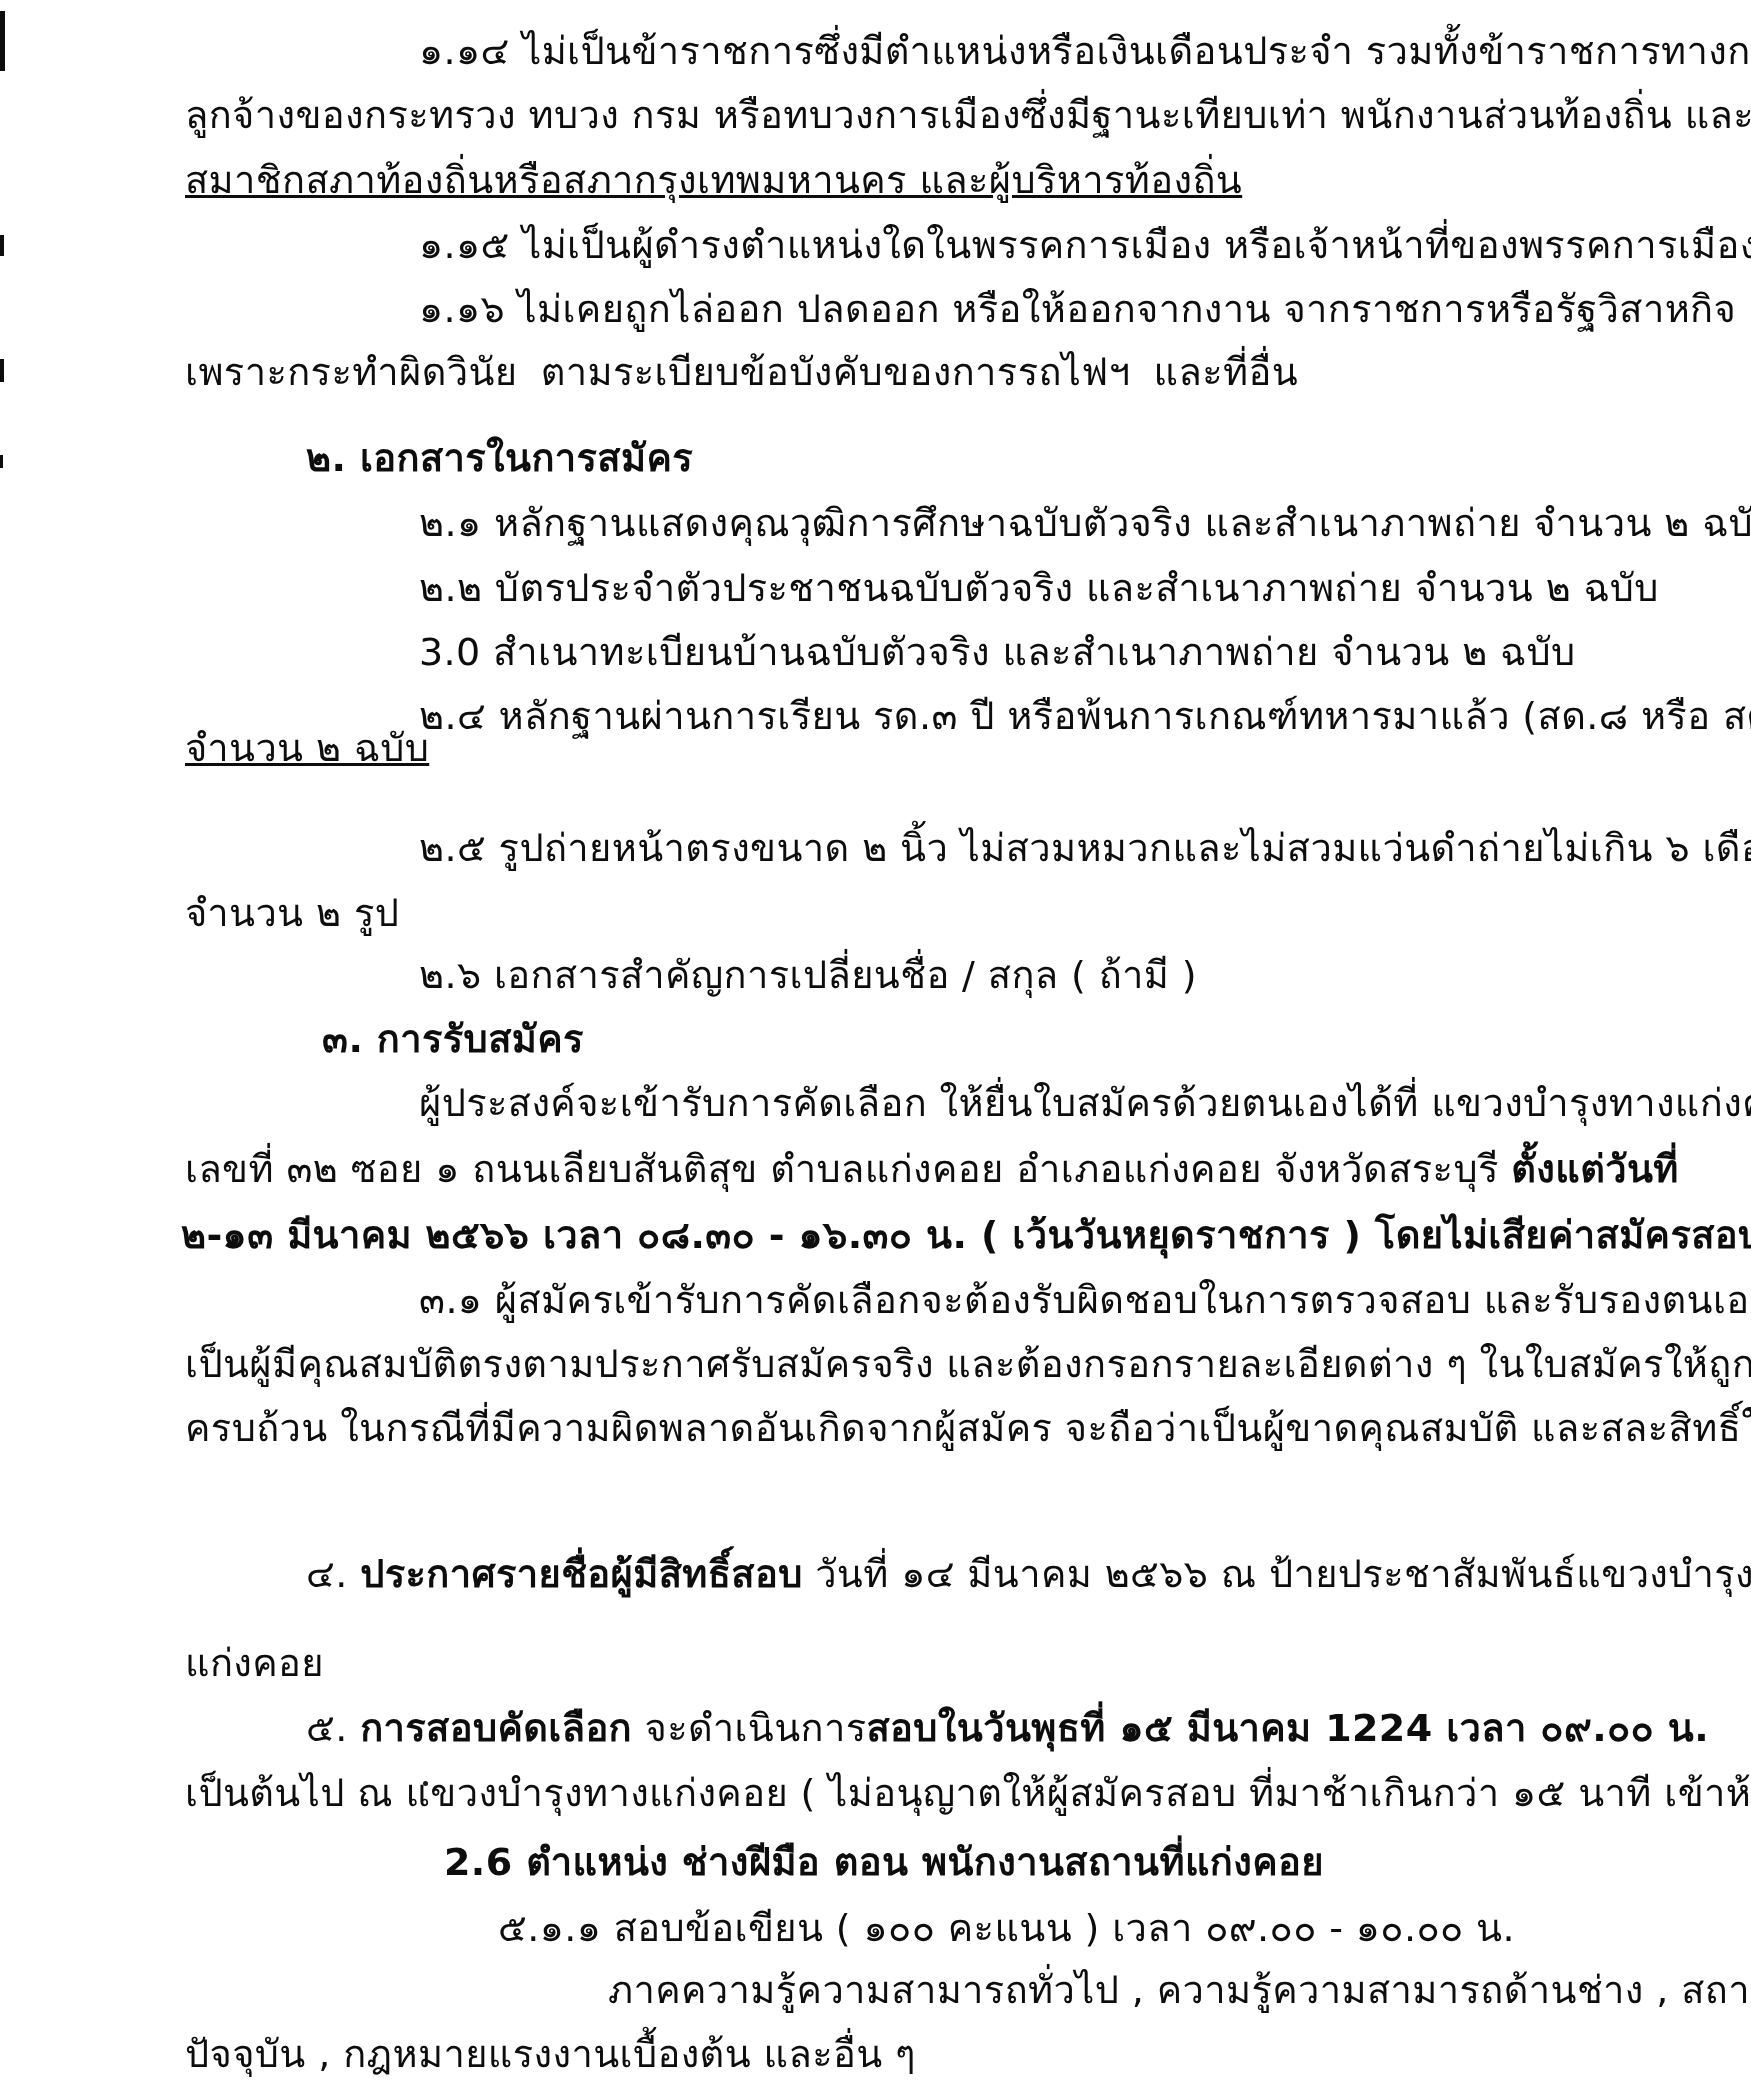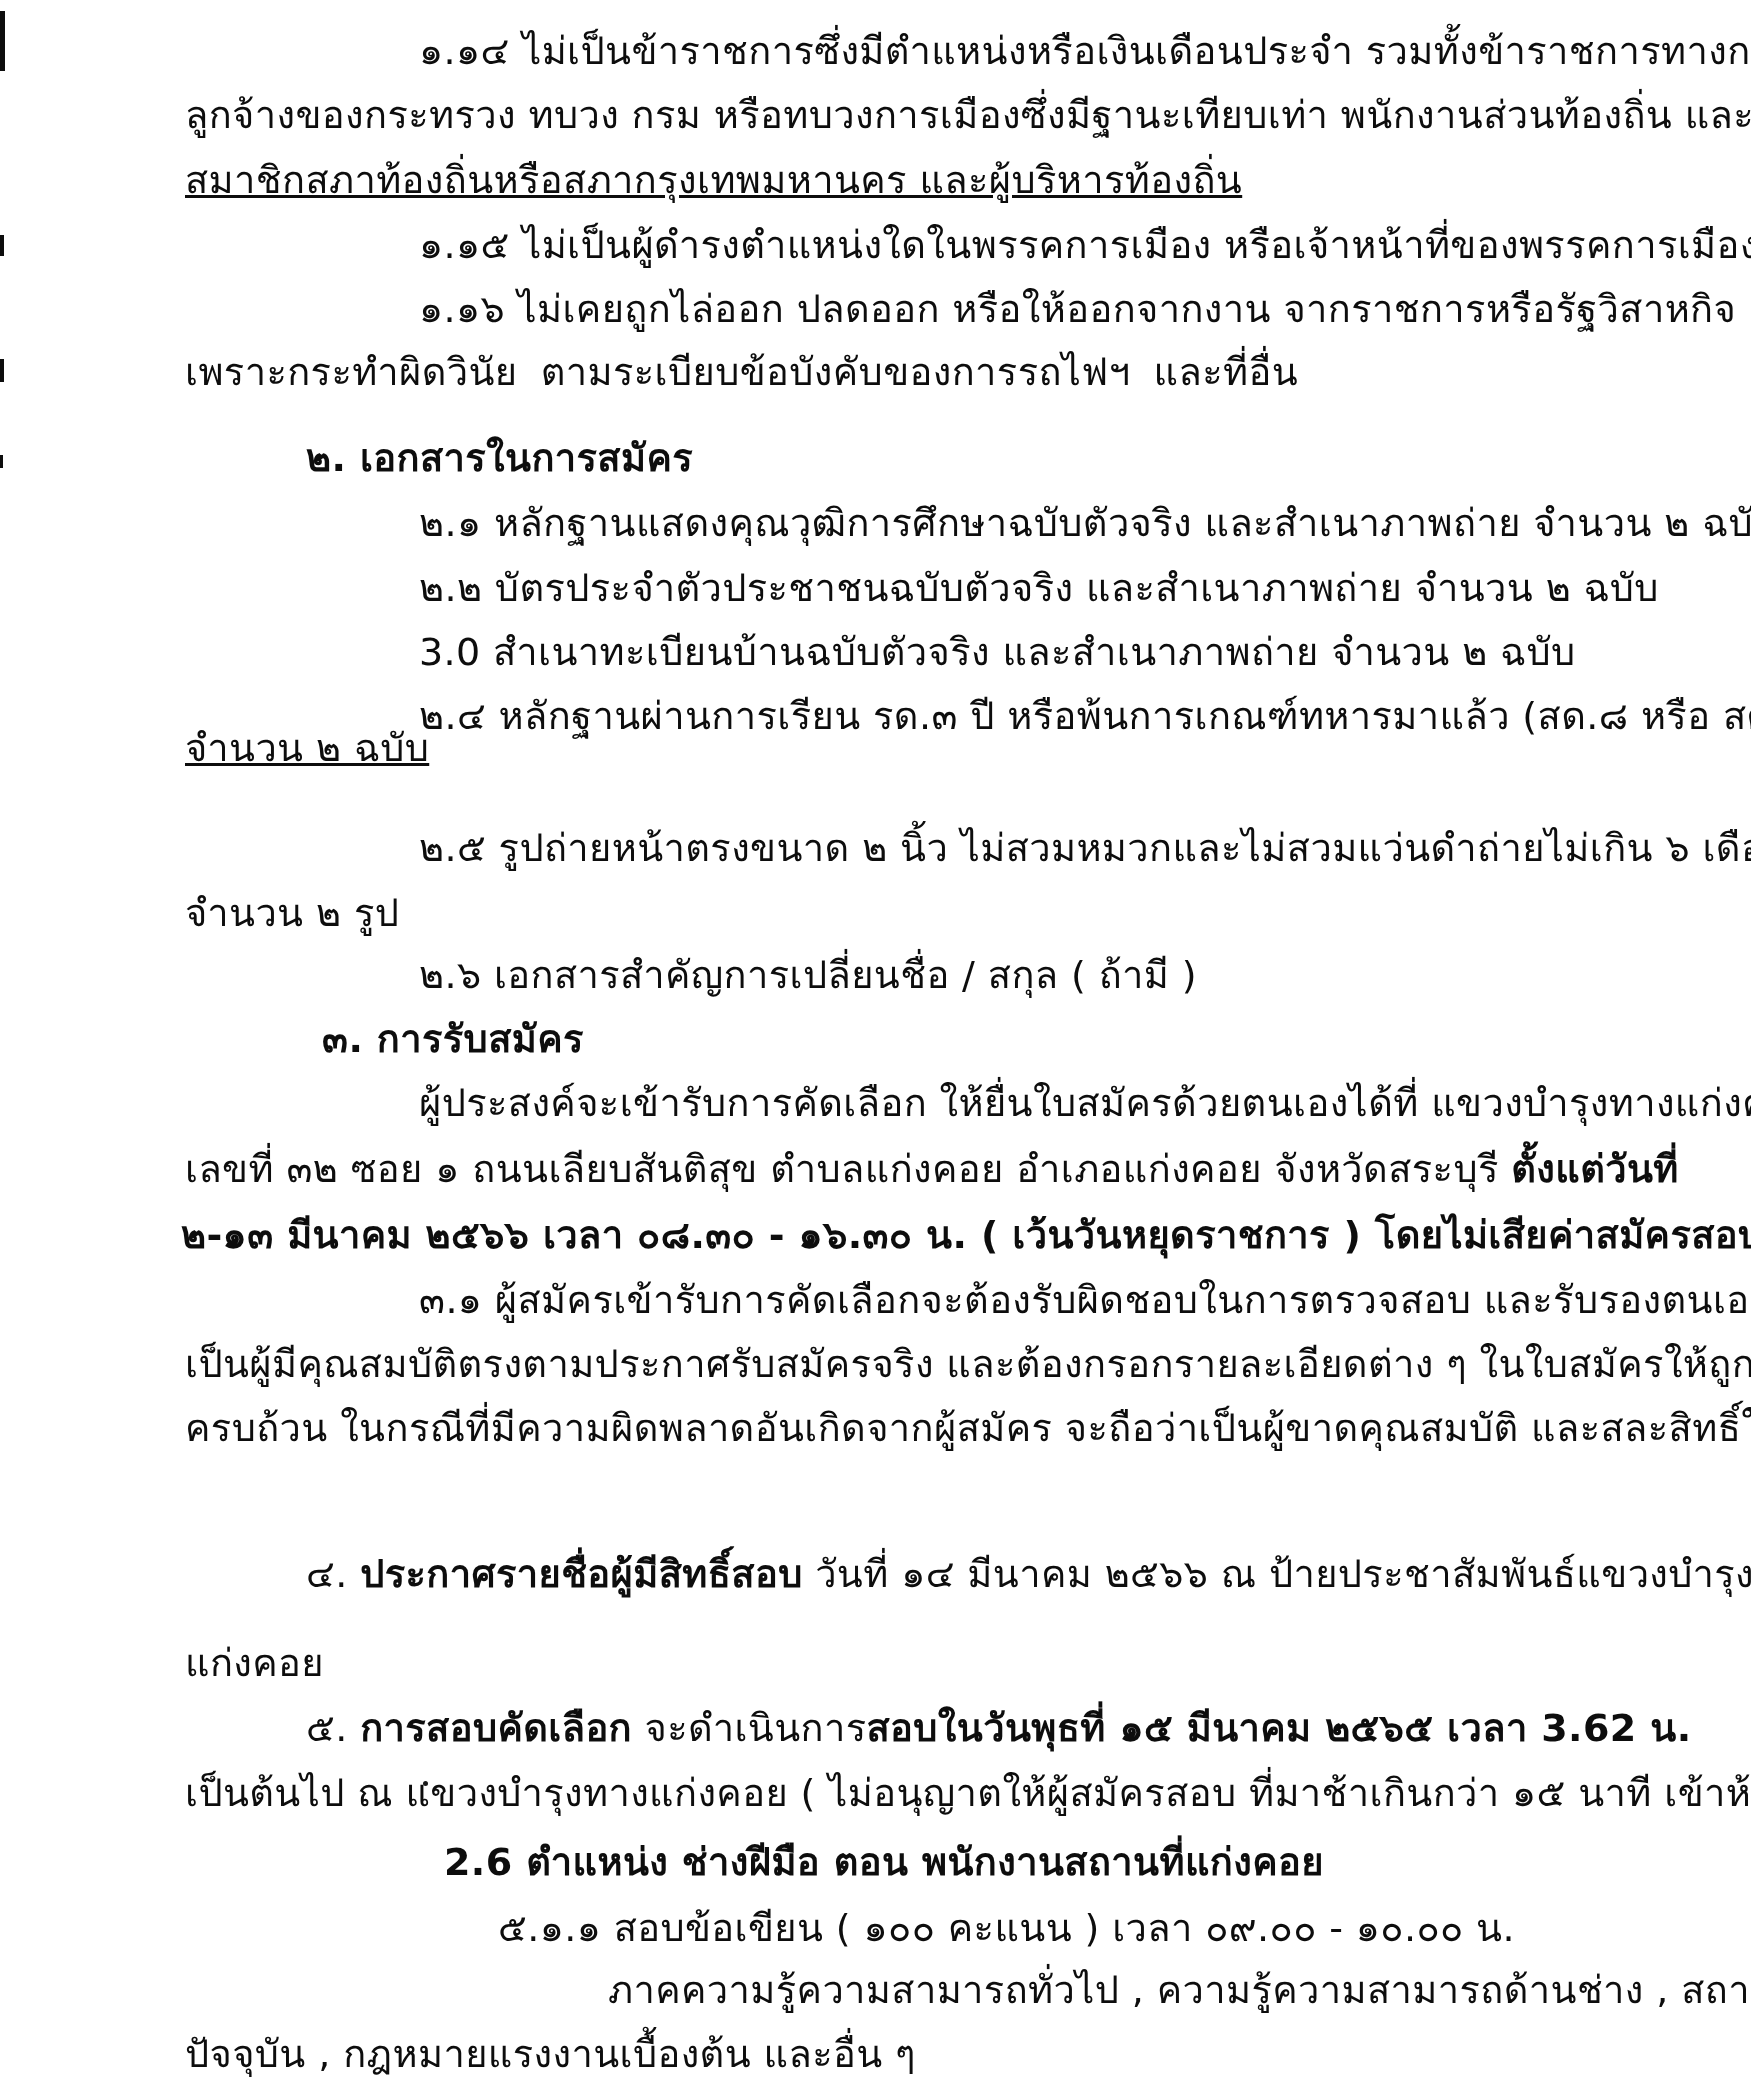--- a/index.html
+++ b/index.html
@@ -61,21 +61,21 @@
   <div class="ln" style="left:419px;top:1268px;">๓.๑ ผู้สมัครเข้ารับการคัดเลือกจะต้องรับผิดชอบในการตรวจสอบ  และรับรองตนเองว่า</div>
   <div class="ln" style="left:185px;top:1332px;">เป็นผู้มีคุณสมบัติตรงตามประกาศรับสมัครจริง  และต้องกรอกรายละเอียดต่าง ๆ  ในใบสมัครให้ถูกต้อง</div>
   <div class="ln" style="left:185px;top:1396px;">ครบถ้วน  ในกรณีที่มีความผิดพลาดอันเกิดจากผู้สมัคร  จะถือว่าเป็นผู้ขาดคุณสมบัติ  และสละสิทธิ์ในการ</div>
 
   <div class="ln" style="left:306px;top:1542px;">
     <span>๔.  </span><span class="b">ประกาศรายชื่อผู้มีสิทธิ์สอบ</span><span>  วันที่ ๑๔ มีนาคม ๒๕๖๖ ณ  ป้ายประชาสัมพันธ์แขวงบำรุงทาง</span>
   </div>
   <div class="ln" style="left:185px;top:1631px;">แก่งคอย</div>
 
   <div class="ln" style="left:306px;top:1696px;">
-    <span>๕.  </span><span class="b">การสอบคัดเลือก</span><span> จะดำเนินการ</span><span class="b">สอบในวันพุธที่  ๑๕  มีนาคม  ๒๕๖๕  เวลา  3.62 น.</span>
+    <span>๕.  </span><span class="b">การสอบคัดเลือก</span><span> จะดำเนินการ</span><span class="b">สอบในวันพุธที่  ๑๕  มีนาคม  1224  เวลา  ๐๙.๐๐ น.</span>
   </div>
   <div class="ln" style="left:185px;top:1761px;">เป็นต้นไป  ณ  แขวงบำรุงทางแก่งคอย ( ไม่อนุญาตให้ผู้สมัครสอบ  ที่มาช้าเกินกว่า ๑๕ นาที  เข้าห้องสอบ )</div>
   <div class="ln b" style="left:444px;top:1830px;">2.6  ตำแหน่ง  ช่างฝีมือ  ตอน  พนักงานสถานที่แก่งคอย</div>
   <div class="ln" style="left:498px;top:1896px;">๕.๑.๑   สอบข้อเขียน ( ๑๐๐ คะแนน )  เวลา ๐๙.๐๐ - ๑๐.๐๐  น.</div>
   <div class="ln" style="left:608px;top:1958px;">ภาคความรู้ความสามารถทั่วไป , ความรู้ความสามารถด้านช่าง , สถานการณ์</div>
   <div class="ln" style="left:185px;top:2022px;">ปัจจุบัน , กฎหมายแรงงานเบื้องต้น  และอื่น ๆ</div>
 
 </div>
 
 

